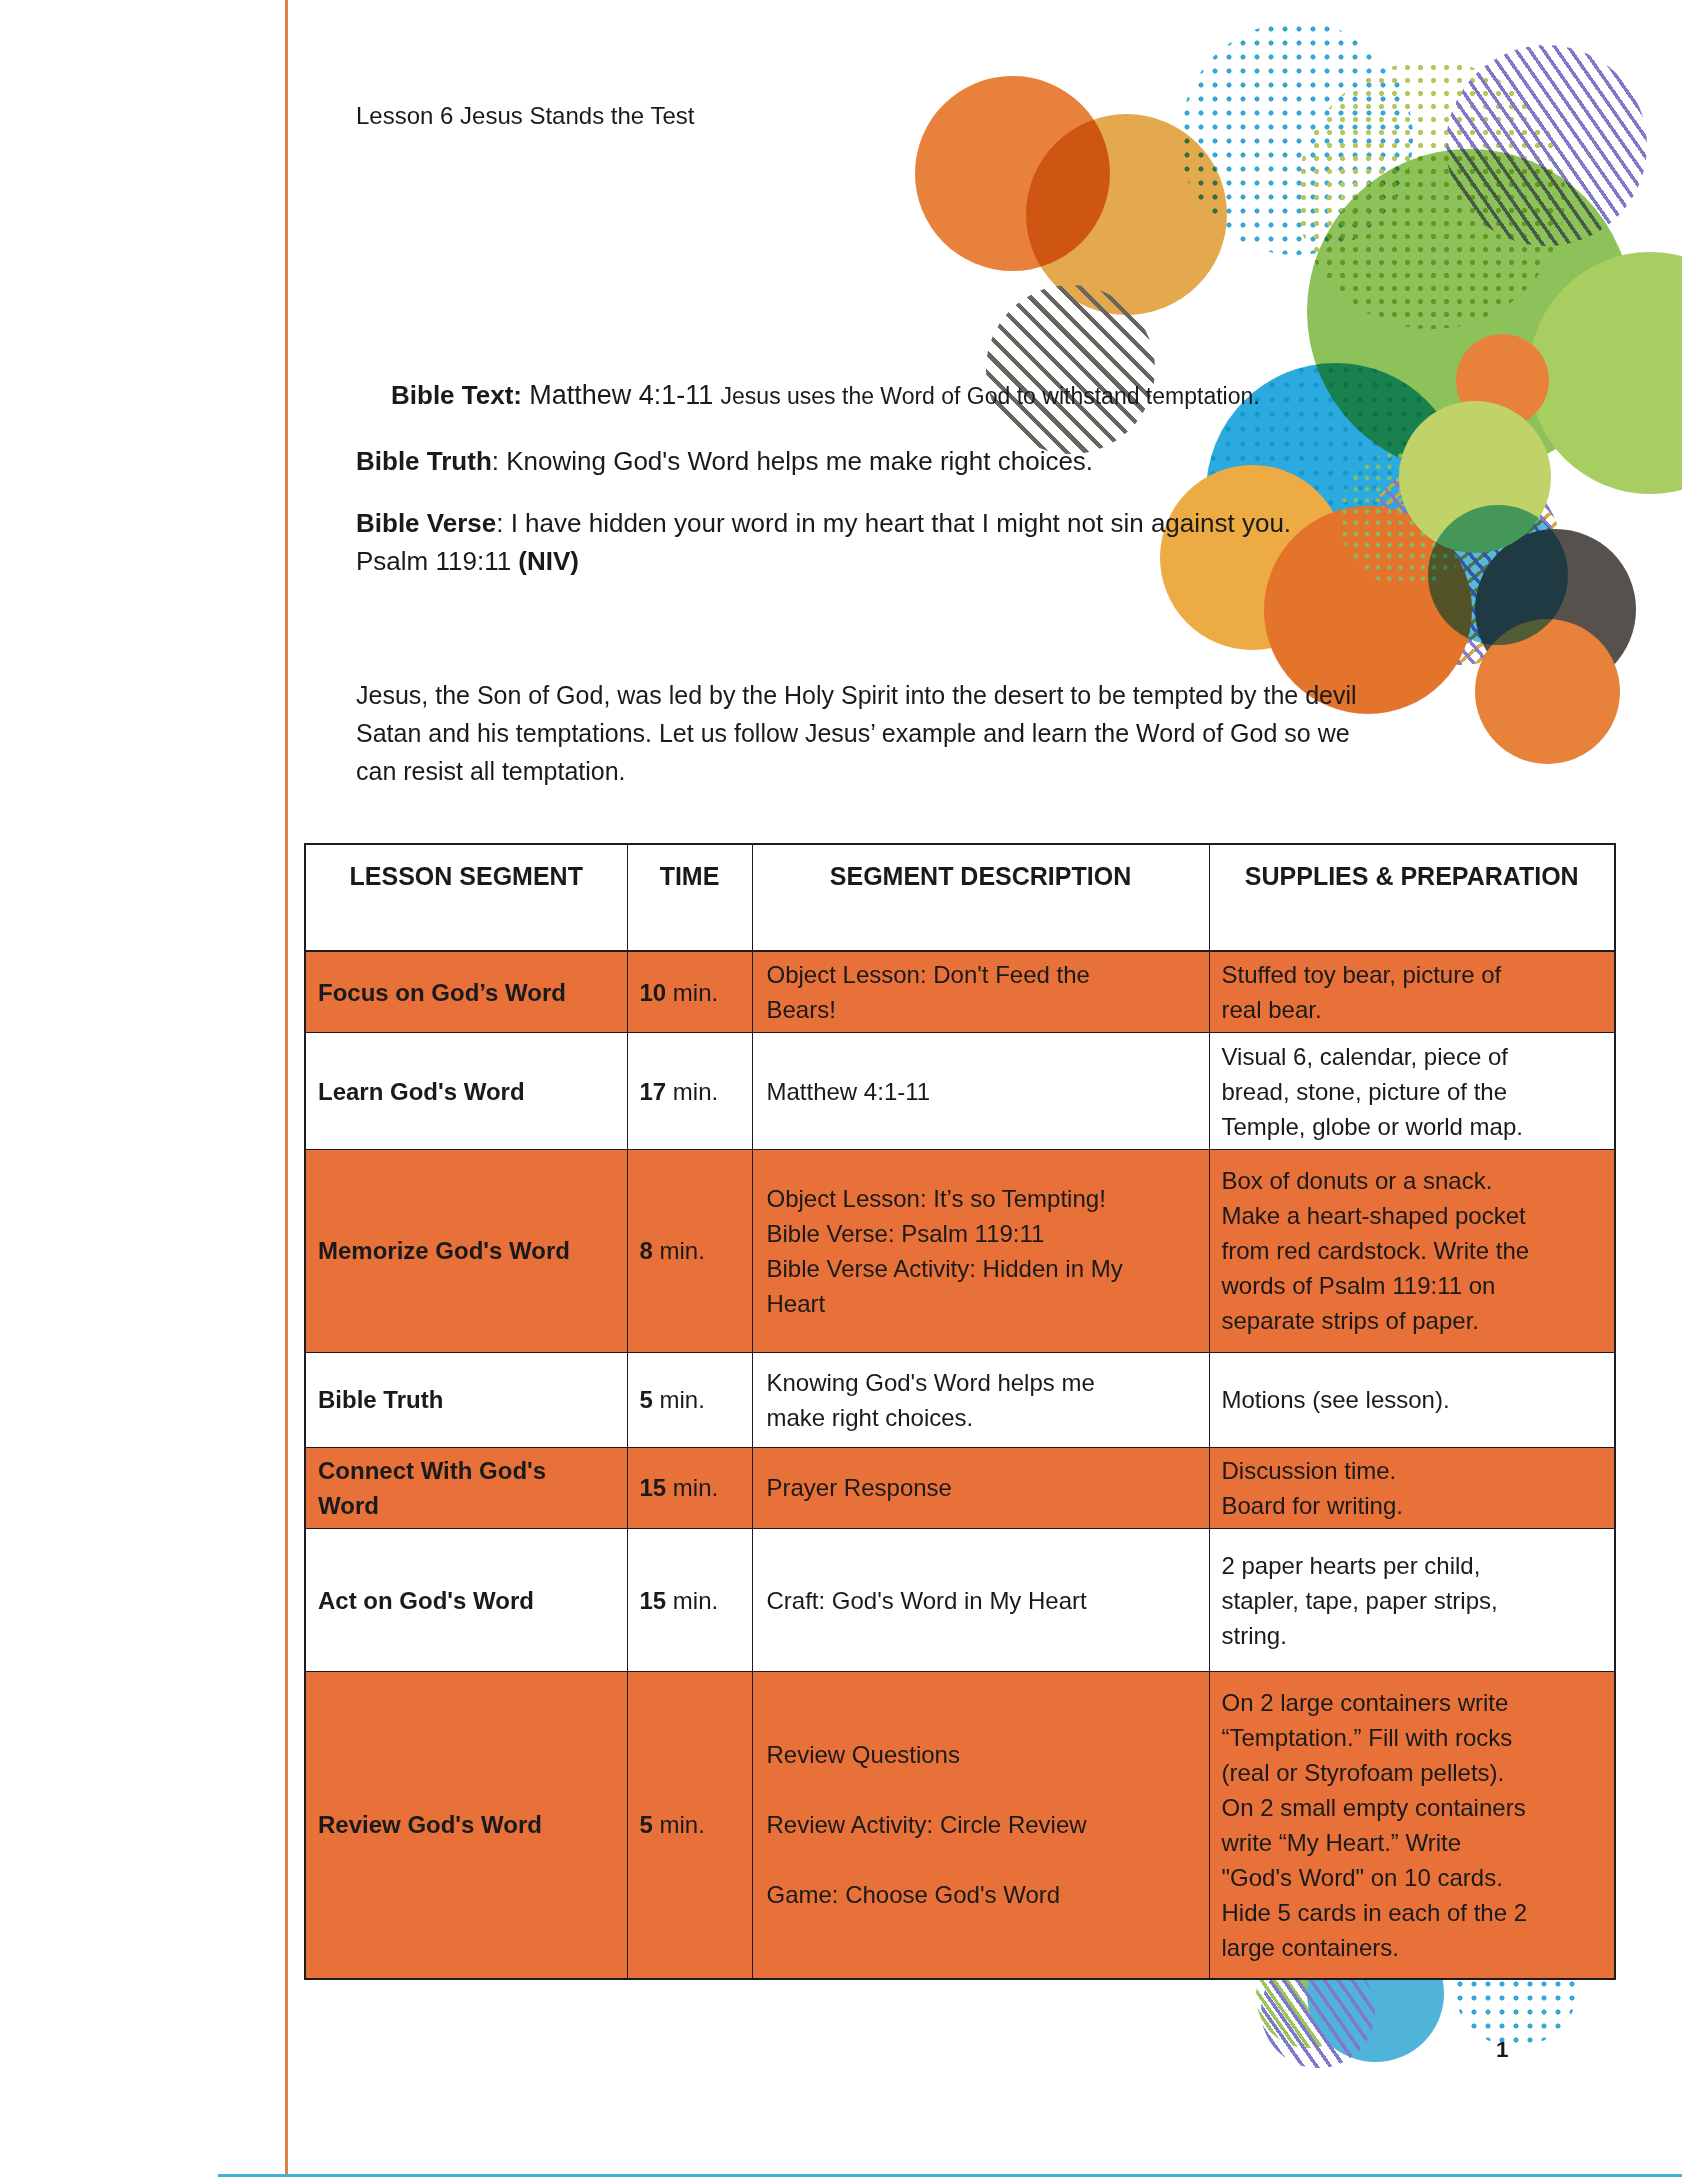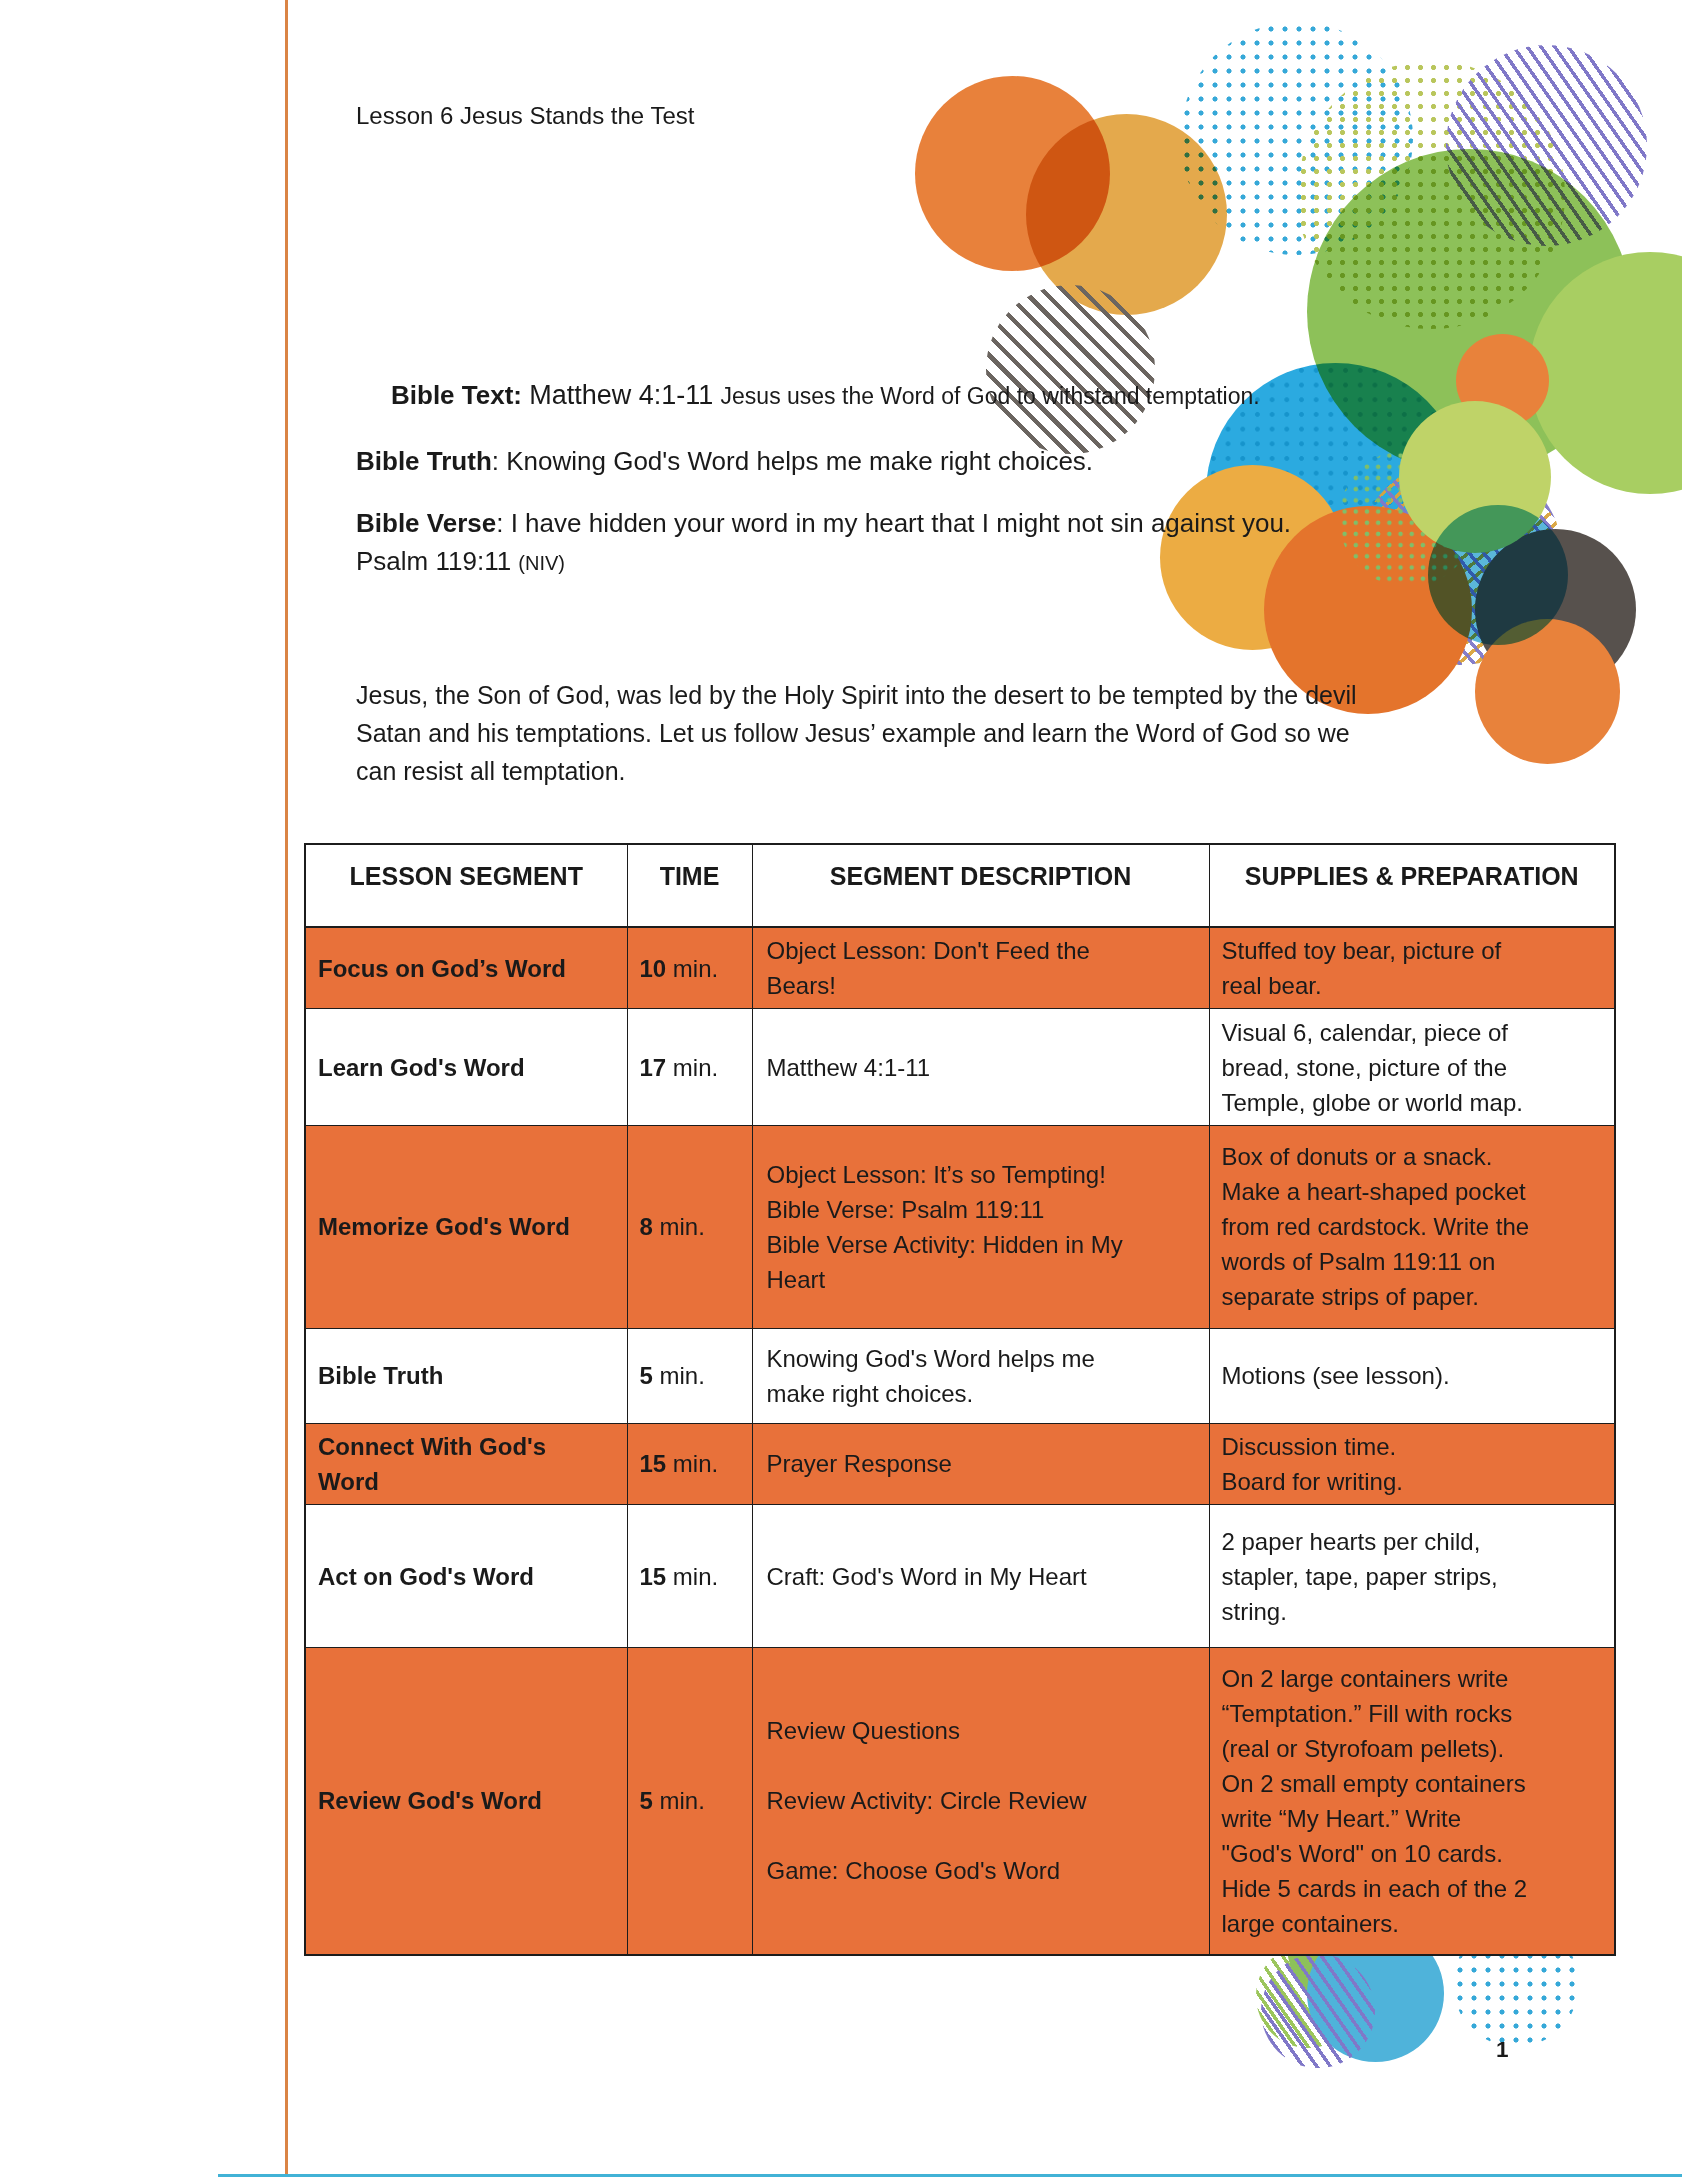--- a/index.html
+++ b/index.html
@@ -30,32 +30,32 @@
   #lesson-subtitle{left:304px;top:278px;width:1307px;text-align:center;font-size:47px;font-weight:bold;
       color:#C05020;text-shadow:1.7px 2.6px 0 rgba(122,51,16,.65);letter-spacing:0.9px;}
   .bible-line{left:356px;width:1141px;font-size:26px;}
   #bible-text-line{top:380px;margin-left:35px;}
   #bible-truth-line{top:446px;}
   #bible-verse-line{top:508px;}
   #bible-verse-line2{left:356px;top:546px;font-size:26px;}
   .lbl{font-weight:bold;}
   .ref{font-size:27px;}
   .small-desc{font-size:23px;}
-  .niv{font-size:20px;}
+  .niv{font-size:26px;font-weight:bold;}
   #teacher-heading{left:304px;top:608px;width:1307px;text-align:center;font-size:35px;font-weight:bold;}
   #teacher-paragraph{left:356px;top:676px;width:1159px;font-size:25px;line-height:38px;}
   
   #lesson-table{position:absolute;left:304px;top:843px;width:1309px;z-index:2;
       border-collapse:collapse;table-layout:fixed;background:#ffffff;
       font-size:24px;line-height:35px;}
   #lesson-table,#lesson-table th,#lesson-table td{border:1.7px solid #1c1c1c;}
   #lesson-table{border-width:2.6px;}
   #lesson-table th{
       font-size:25px;font-weight:bold;text-align:center;vertical-align:top;
-      padding-top:14px;height:83px;border-bottom-width:2.6px;box-sizing:border-box;}
+      padding-top:14px;height:107px;border-bottom-width:2.6px;box-sizing:border-box;}
   #lesson-table td{vertical-align:middle;padding:5.2px 12px;box-sizing:border-box;}
   #lesson-table td.seg{font-weight:bold;padding-right:35px;}
   #lesson-table td.time .num{font-weight:bold;}
   #lesson-table td.desc{padding-left:14px;}
   #lesson-table tr.orange td{background:#E8713A;}
   #lesson-table tr.h1{height:76px;}  #lesson-table tr.h2{height:108px;}
   #lesson-table tr.h3{height:203px;} #lesson-table tr.h4{height:95px;}
   #lesson-table tr.h5{height:74px;}  #lesson-table tr.h6{height:143px;}
   #lesson-table tr.h7{height:307px;}
   

